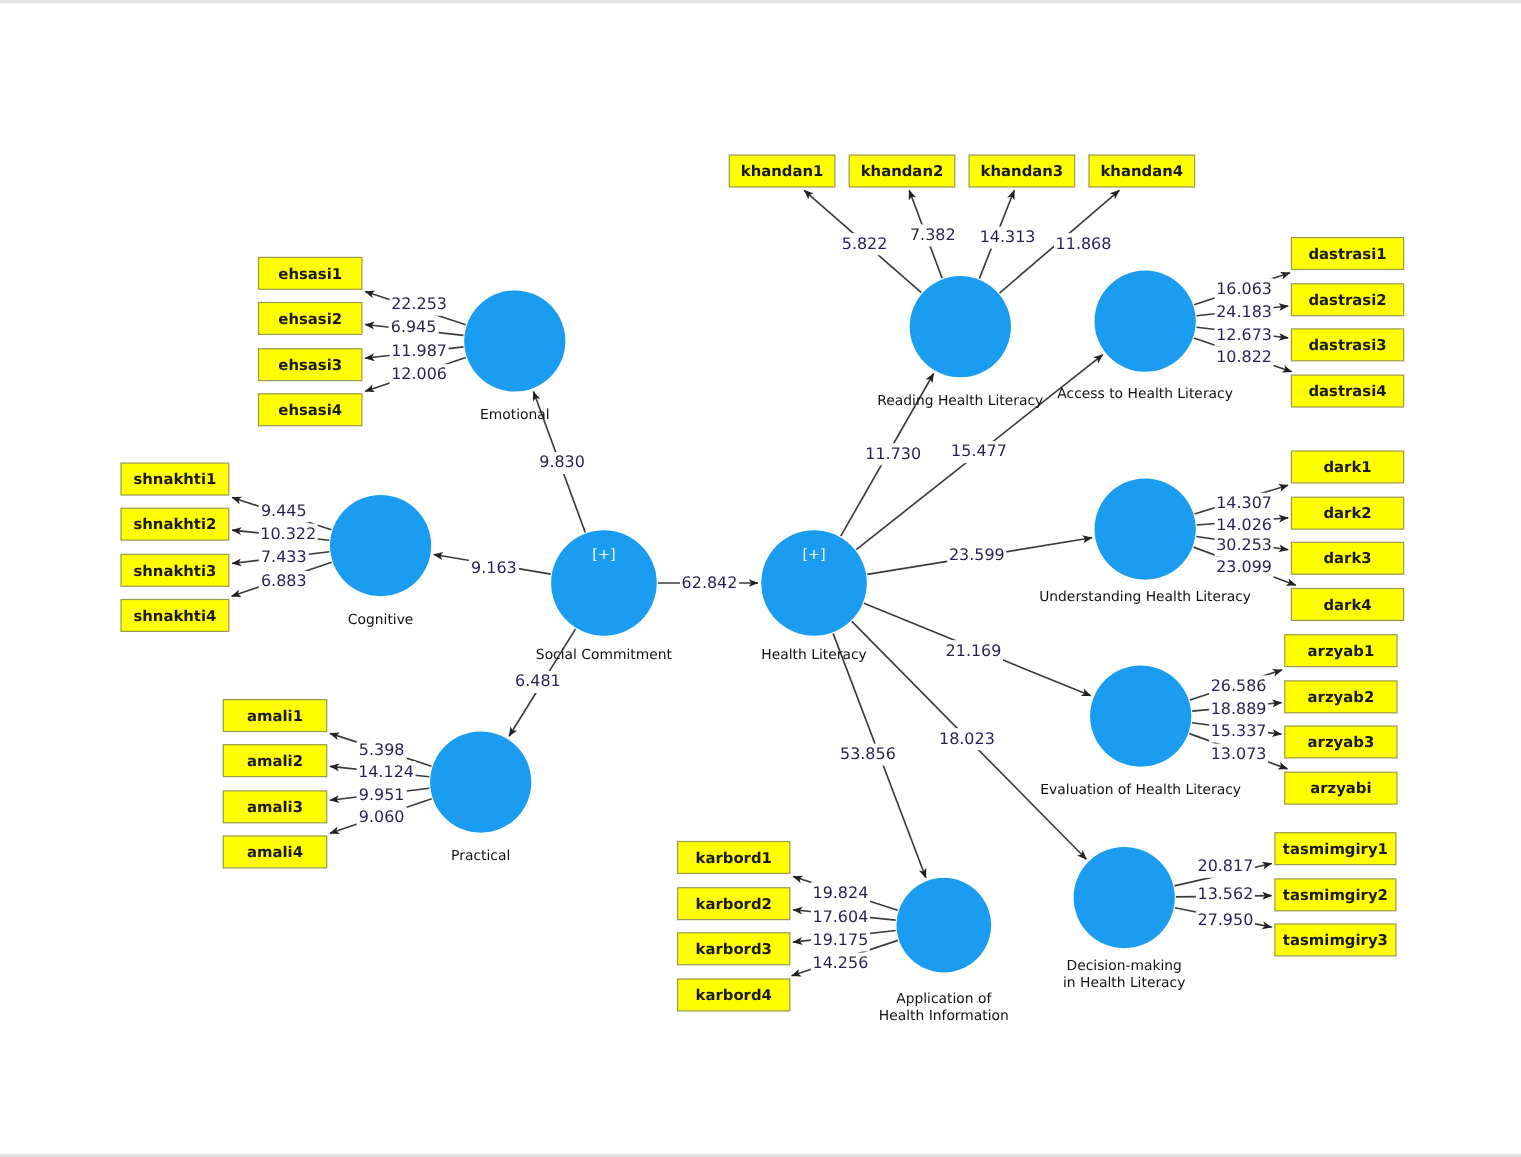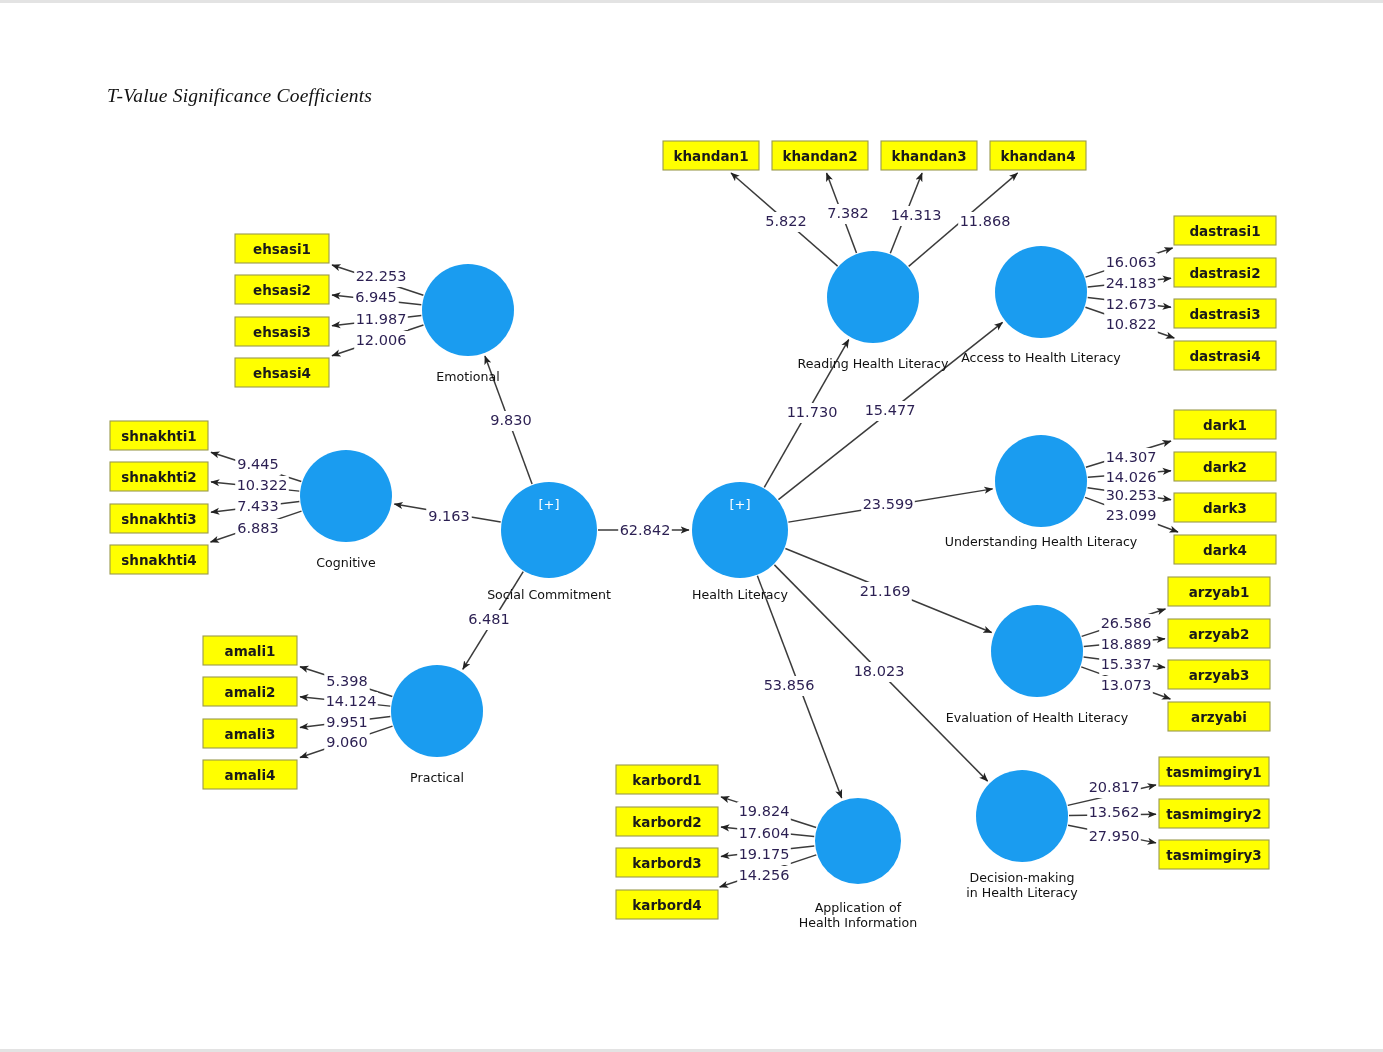--- a/index.html
+++ b/index.html
@@ -60,21 +60,20 @@
     dominant-baseline:middle;
   }
 </style>
 </head>
 <body>
 
 <div id="stage">
   <div class="edge-strip edge-top"></div>
   <div class="edge-strip edge-bottom"></div>
 
-  <div class="title">T-Value Significance Coefficients</div>
 
   <svg id="diagram" viewBox="0 0 1383 1052">
     <defs>
       <marker id="ah" markerWidth="11" markerHeight="11" refX="8.4" refY="4" orient="auto" markerUnits="userSpaceOnUse">
         <path d="M0,0.4 L9,4 L0,7.6 L2.3,4 Z" fill="#222222"></path>
       </marker>
     </defs>
     <g id="g-links">
         <line x1="423.3760286213993" y1="295.24529978610786" x2="332" y2="265.0322580645161" marker-end="url(#ah)" class="path-line"></line>
         <line x1="421.2828882493234" y1="304.8510710167265" x2="332" y2="295.01075268817203" marker-end="url(#ah)" class="path-line"></line>

